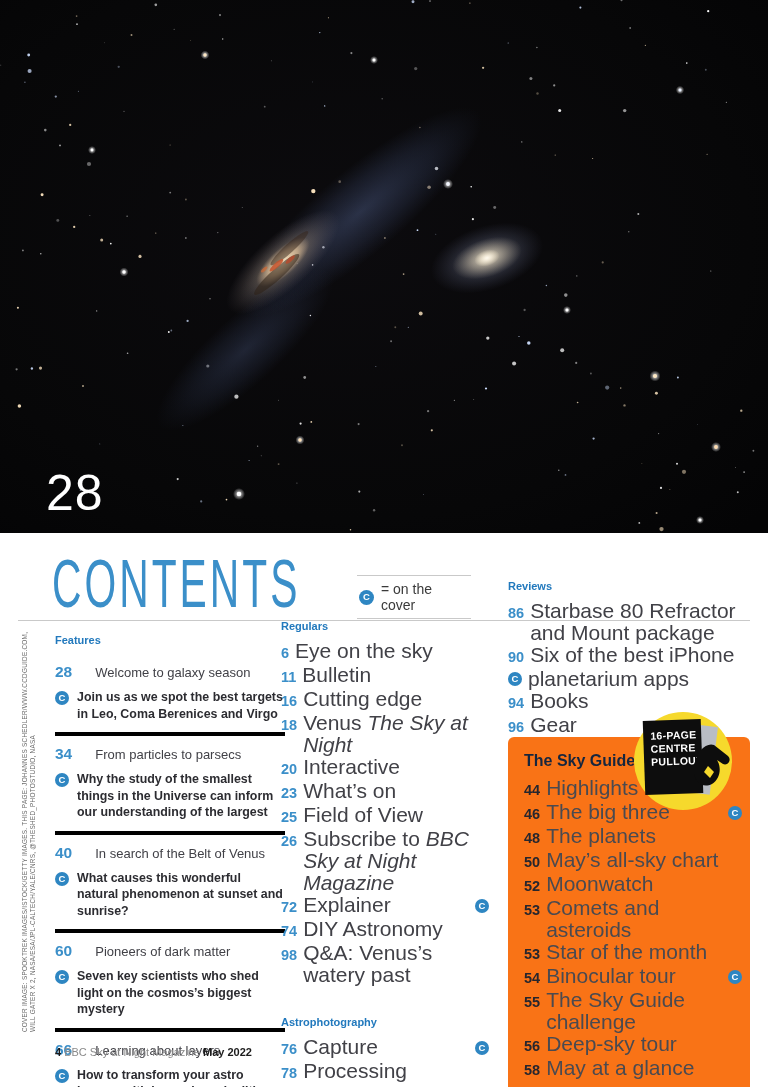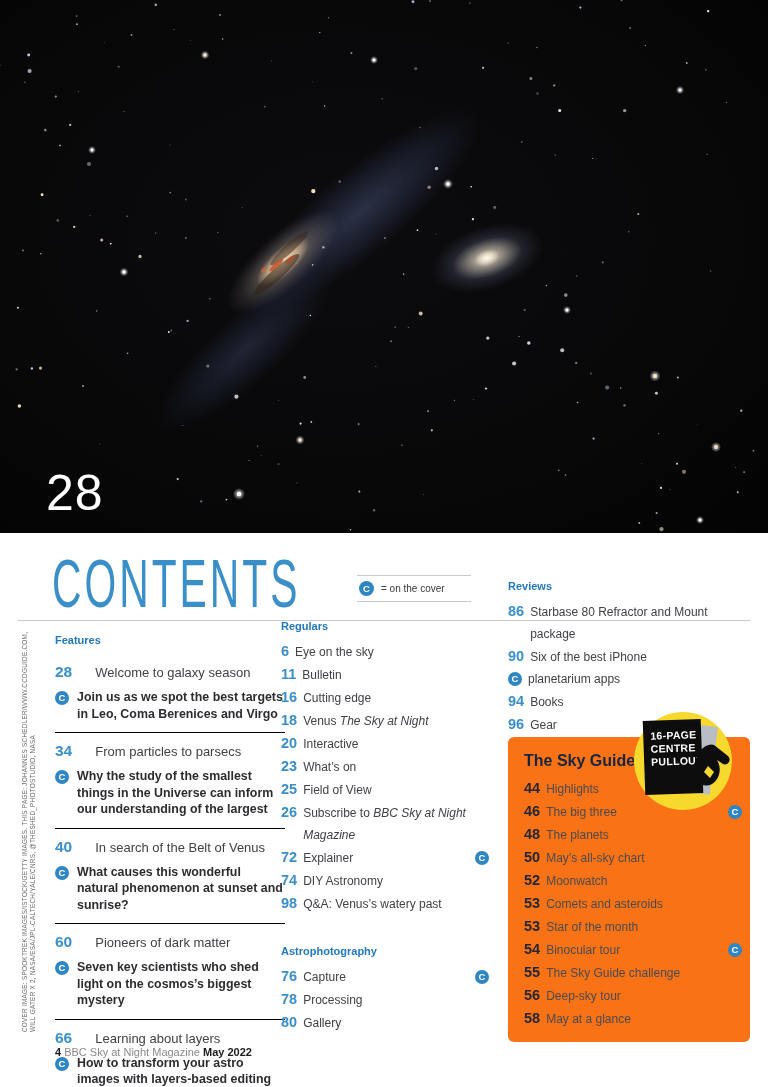--- a/index.html
+++ b/index.html
@@ -13,38 +13,38 @@
   
   .credits{position:absolute;left:21px;top:1032px;width:398px;transform:rotate(-90deg);
        transform-origin:0 0;font-size:6.4px;line-height:8.2px;color:#6b6b6b;
        letter-spacing:.25px;white-space:nowrap;}
   
   .contents-title{position:absolute;left:52px;top:549px;font-size:68px;font-weight:200;
        color:#3b8fc9;letter-spacing:5px;line-height:1;transform:scaleX(.6);
        transform-origin:left top;}
   .coverkey{position:absolute;left:357px;top:575px;width:110px;border-top:1px solid #c9c9c9;
        border-bottom:1px solid #c9c9c9;padding:5px 2px;display:flex;align-items:center;gap:7px;}
-  .coverkey .label{font-size:10px;color:#3a3a3a;}
+  .coverkey .label{font-size:14px;color:#3a3a3a;}
   .title-rule{position:absolute;left:18px;top:620px;width:732px;border-top:1px solid #c9c9c9;}
   
   .cicon{display:inline-flex;width:14px;height:14px;border-radius:50%;background:#2e86c2;
        color:#fff;font-size:9.5px;font-weight:bold;align-items:center;justify-content:center;
        flex:0 0 14px;line-height:1;}
   .sec-head{font-size:11px;font-weight:bold;color:#2279bd;margin:0 0 4px 0;line-height:20px;}
   .col{position:absolute;}
   .row{display:flex;align-items:baseline;line-height:22px;}
   .row .num{font-weight:bold;color:#3b8fc9;font-size:14.5px;margin-right:6px;}
-  .row .txt{font-size:12px;color:#414147;flex:1;}
+  .row .txt{font-size:21px;color:#414147;flex:1;}
   .row .cicon.suffix{align-self:center;margin-left:5px;}
   .row .cicon.lead{align-self:center;margin-right:6px;}
   .part[data-i="1"]{font-style:italic;}
   
   .col-features{left:55px;top:630px;width:230px;}
   .feature{padding:6px 0 10px 0;}
-  .feature + .feature{border-top:1px solid #000000;}
+  .feature + .feature{border-top:4px solid #000000;}
   .feature .trow{display:flex;align-items:baseline;line-height:24px;}
   .feature .trow .num{font-weight:bold;color:#3b8fc9;font-size:15.5px;margin-right:7px;}
   .feature .trow .txt{font-size:13px;color:#414147;margin-left:16px;}
   .feature .desc{display:flex;margin-top:4px;}
   .feature .desc .cicon{margin-top:2px;}
   .feature .desc .dtxt{margin-left:8px;font-size:12.4px;font-weight:bold;color:#2c2c31;
        line-height:16.5px;}
   
   .col-regulars{left:281px;top:616px;width:208px;}
   .astro-head{margin-top:26px;}

